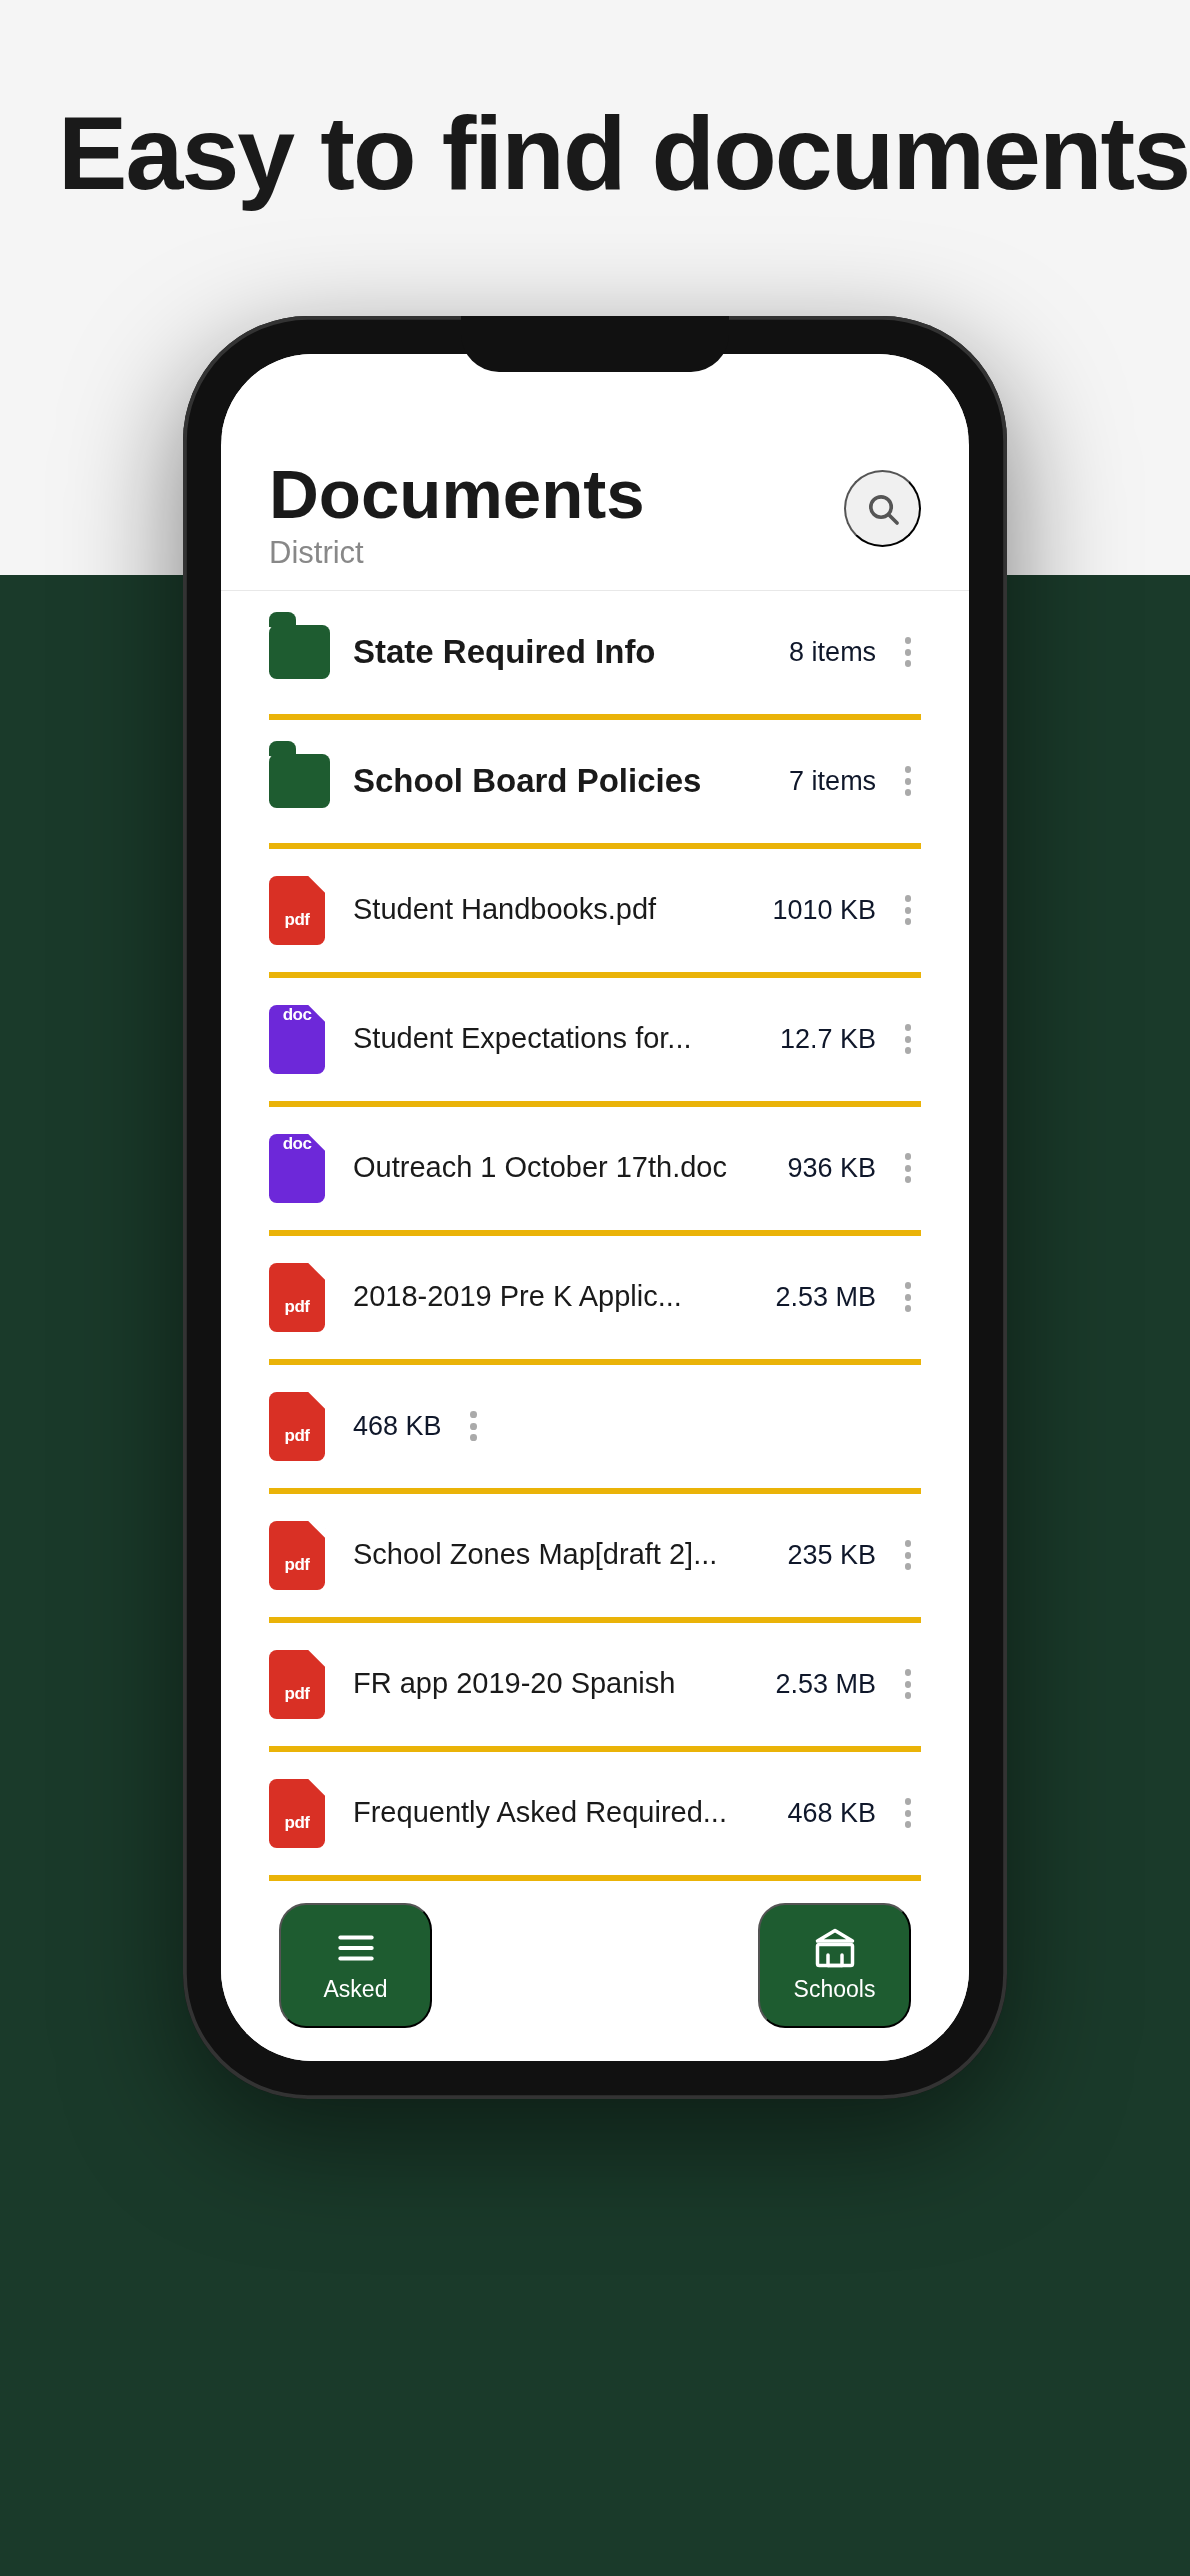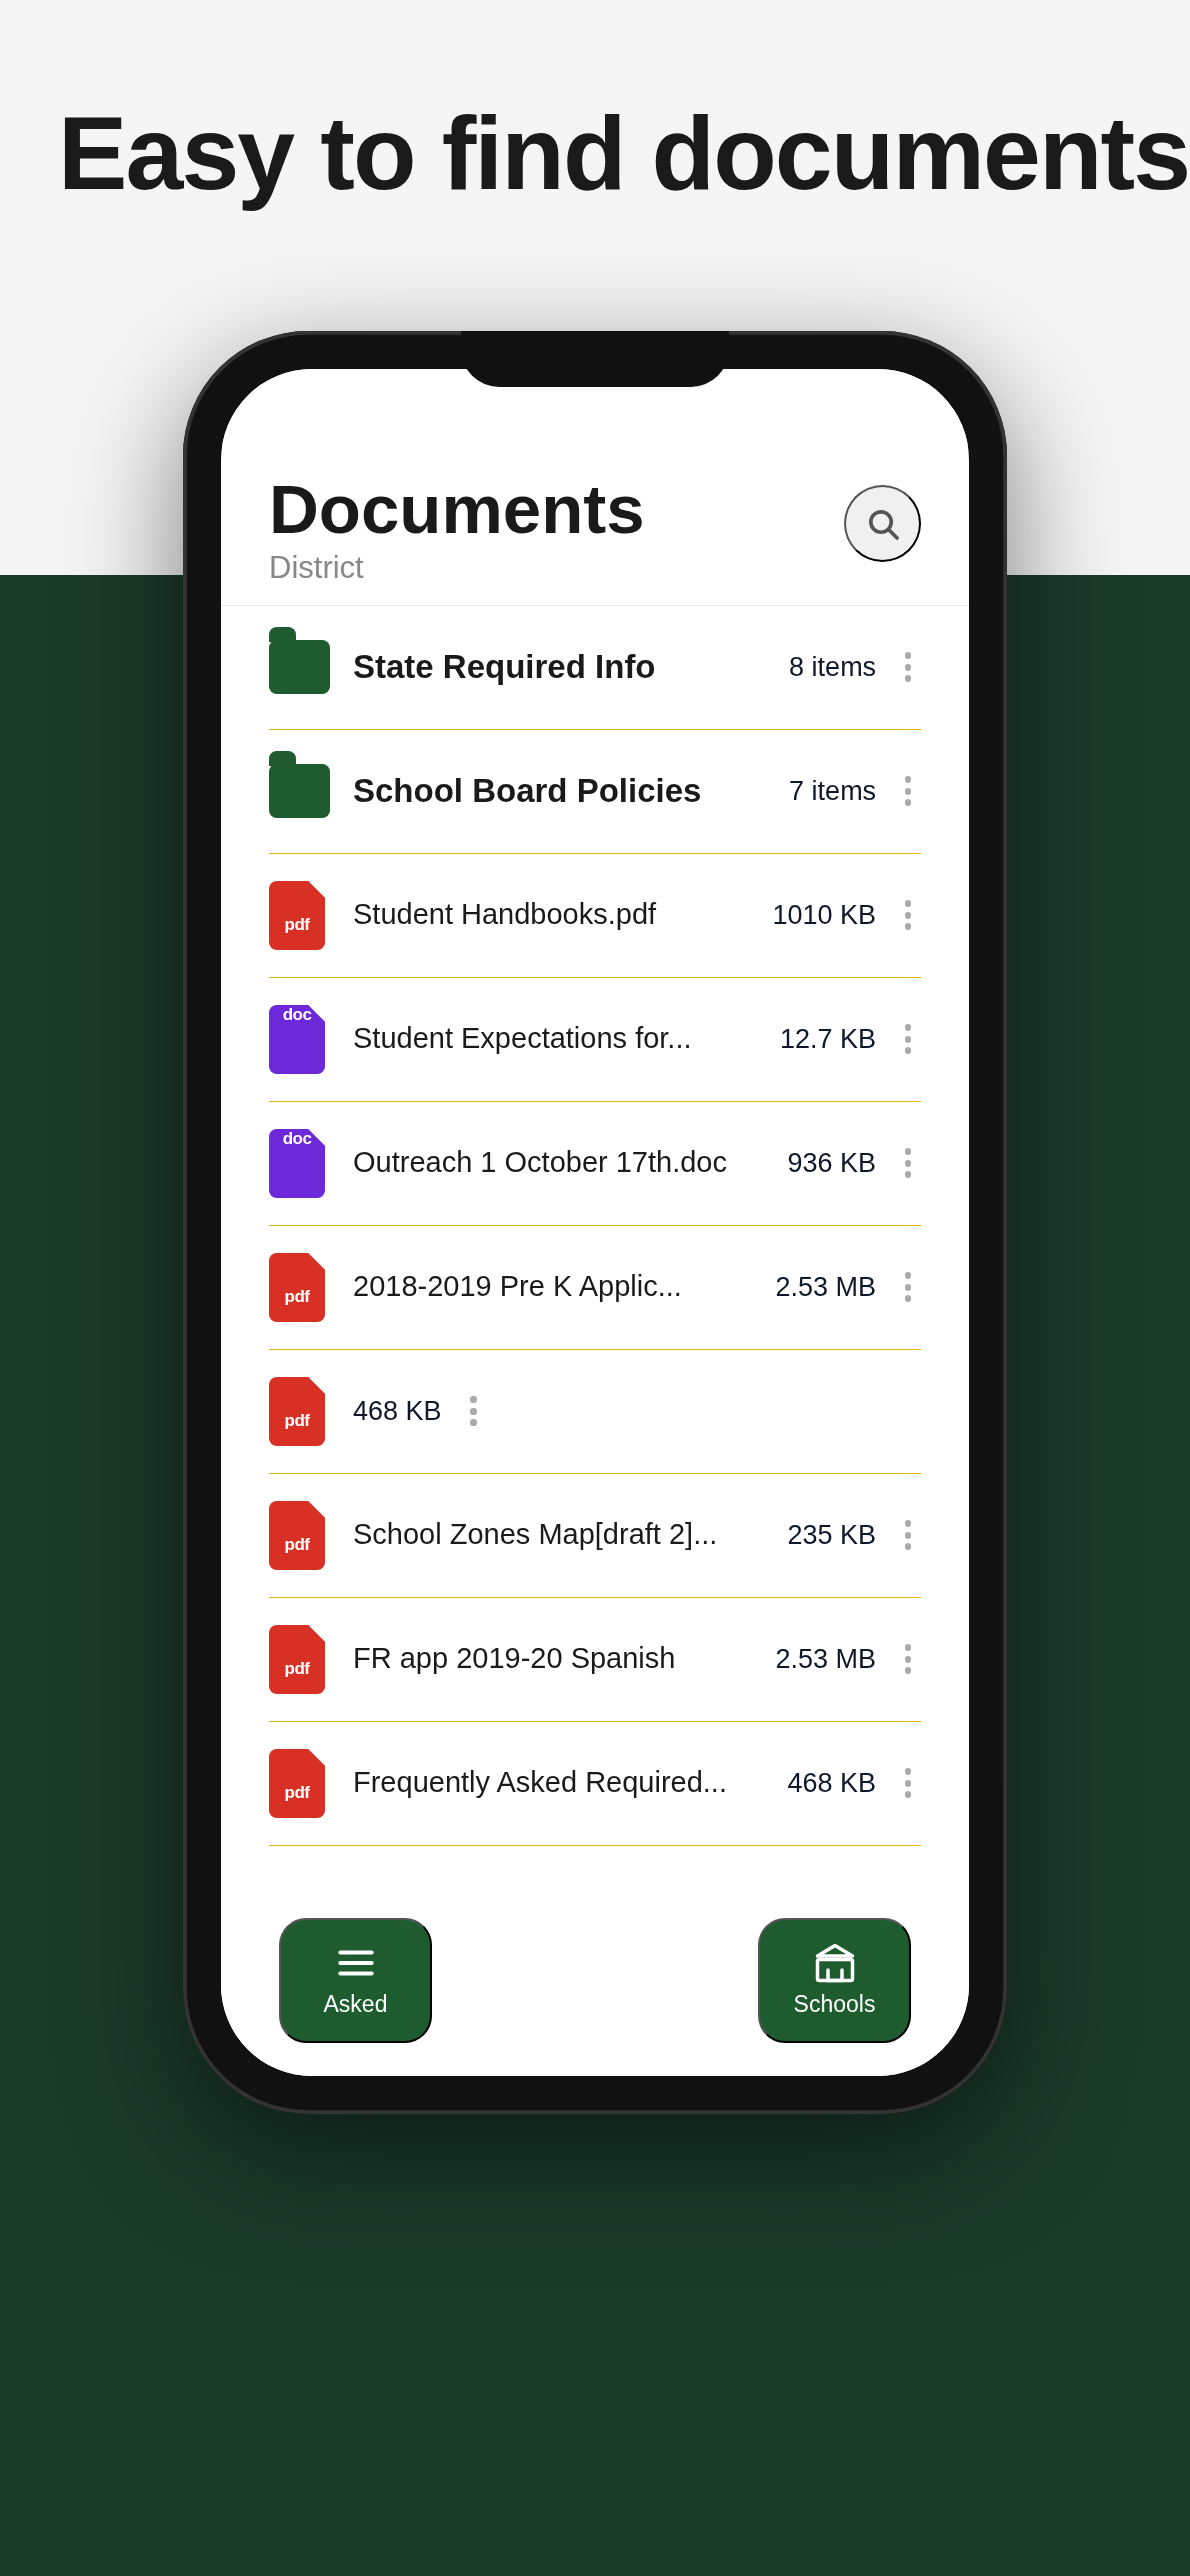--- a/index.html
+++ b/index.html
@@ -38,21 +38,20 @@
       letter-spacing: -1.9px;
     }
 
     .phone-container {
       position: absolute;
       top: 316px;
       left: 50%;
       transform: translateX(-50%);
       width: 824px;
       height: 1783px;
-      margin-top: 15px;
     }
 
     
     .phone-frame {
       width: 100%;
       height: 100%;
       background: #111;
       border-radius: 125px;
       position: relative;
       box-shadow: 0 38px 115px rgba(0,0,0,0.5), inset 0 0 0 3.8px #333;
@@ -146,21 +145,21 @@
 
     .file-list {
       flex: 1;
       overflow: hidden;
     }
 
     .file-item {
       display: flex;
       align-items: center;
       padding: 27px 0;
-      border-bottom: 1px solid #eab308;
+      border-bottom: 6px solid #eab308;
     }
 
     .file-icon {
       width: 61px;
       height: 69px;
       flex-shrink: 0;
       margin-right: 23px;
       position: relative;
     }
 

